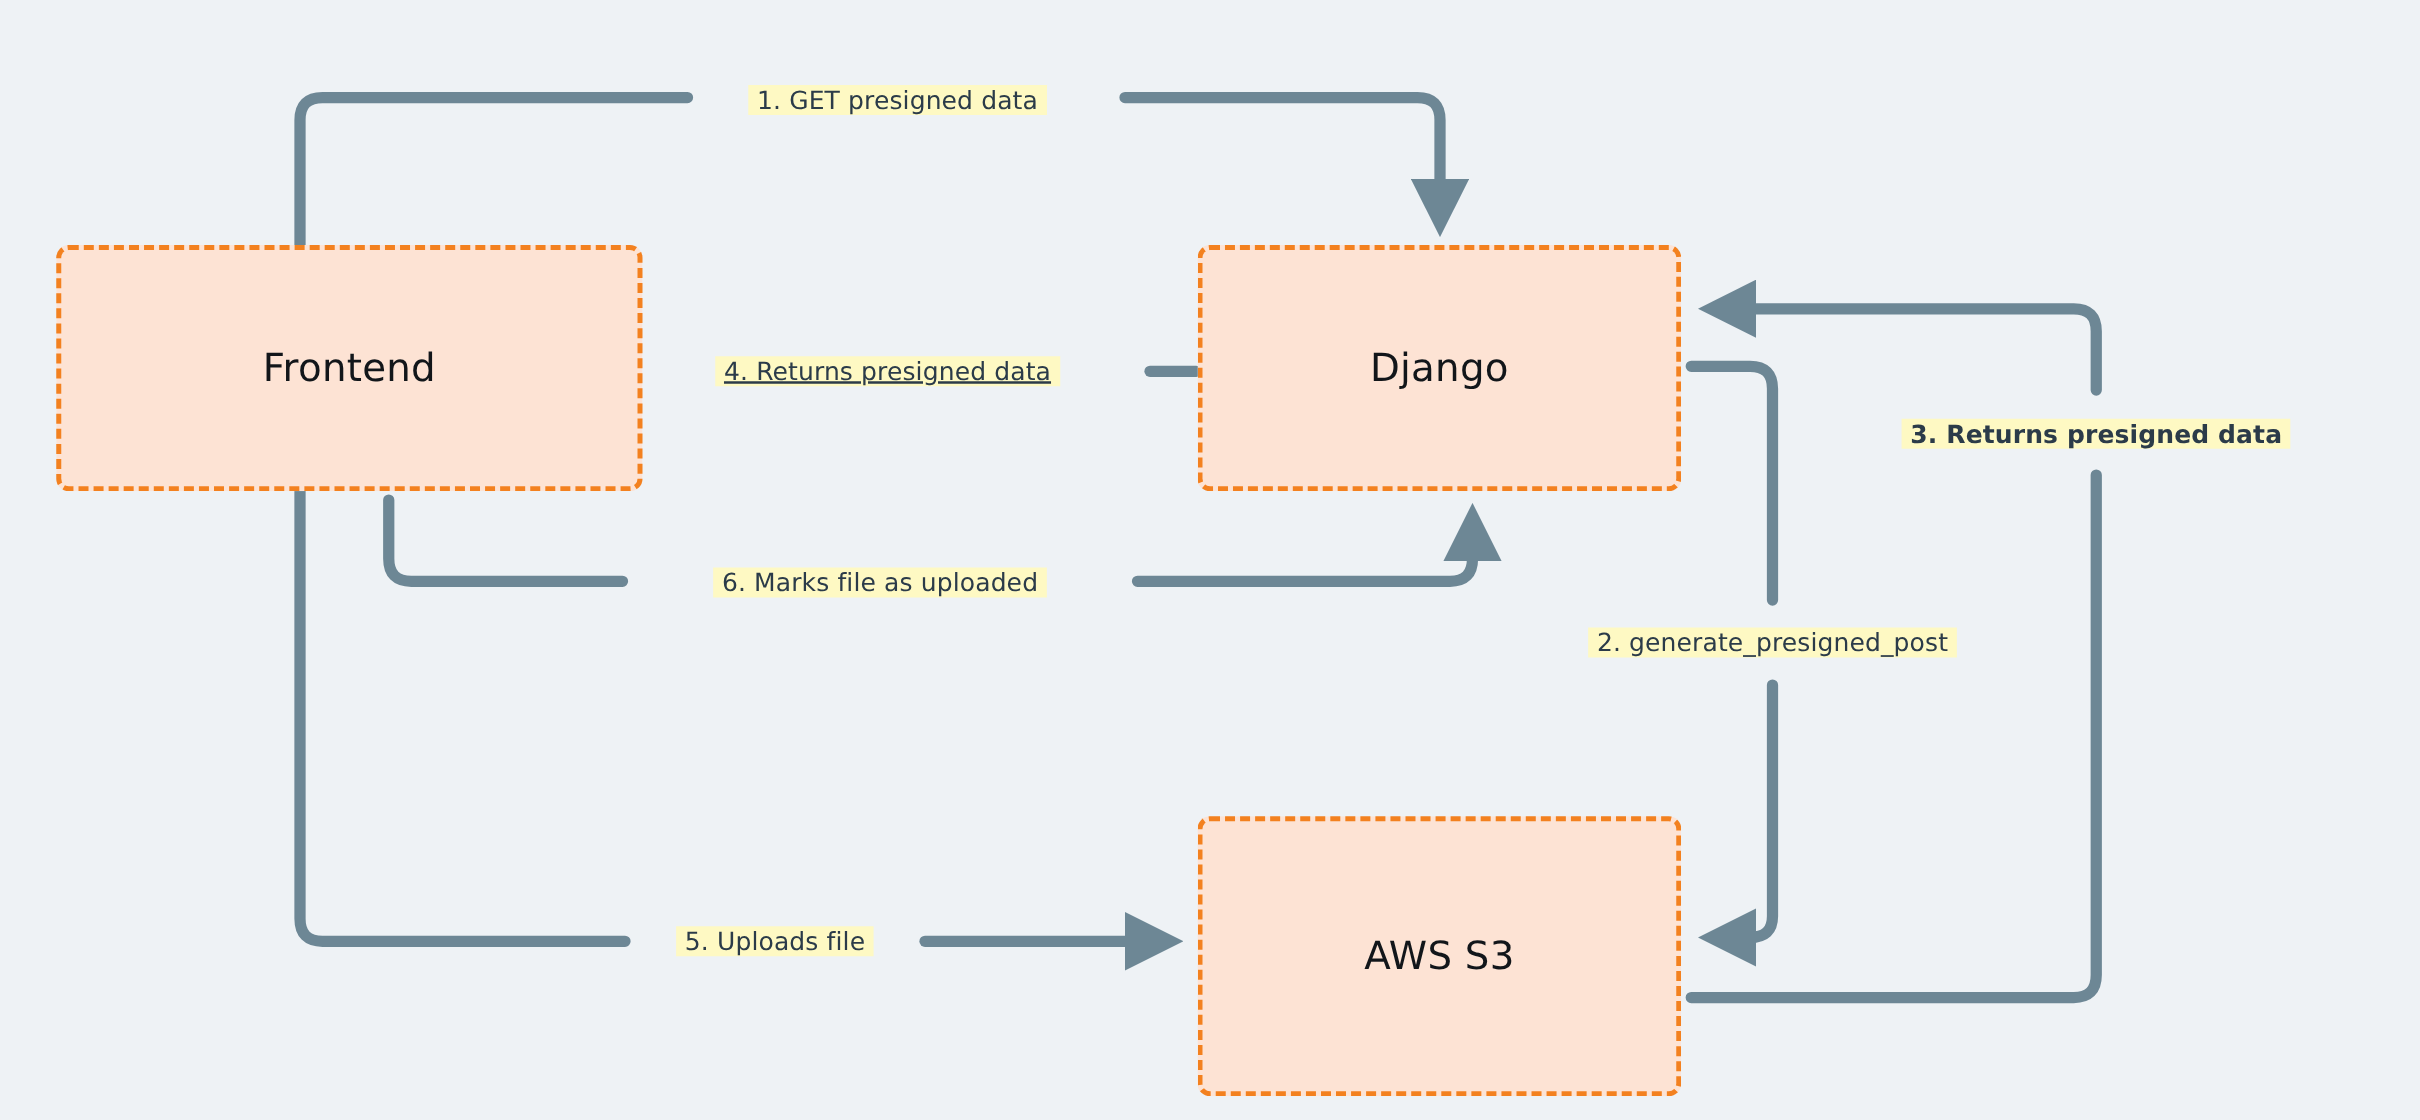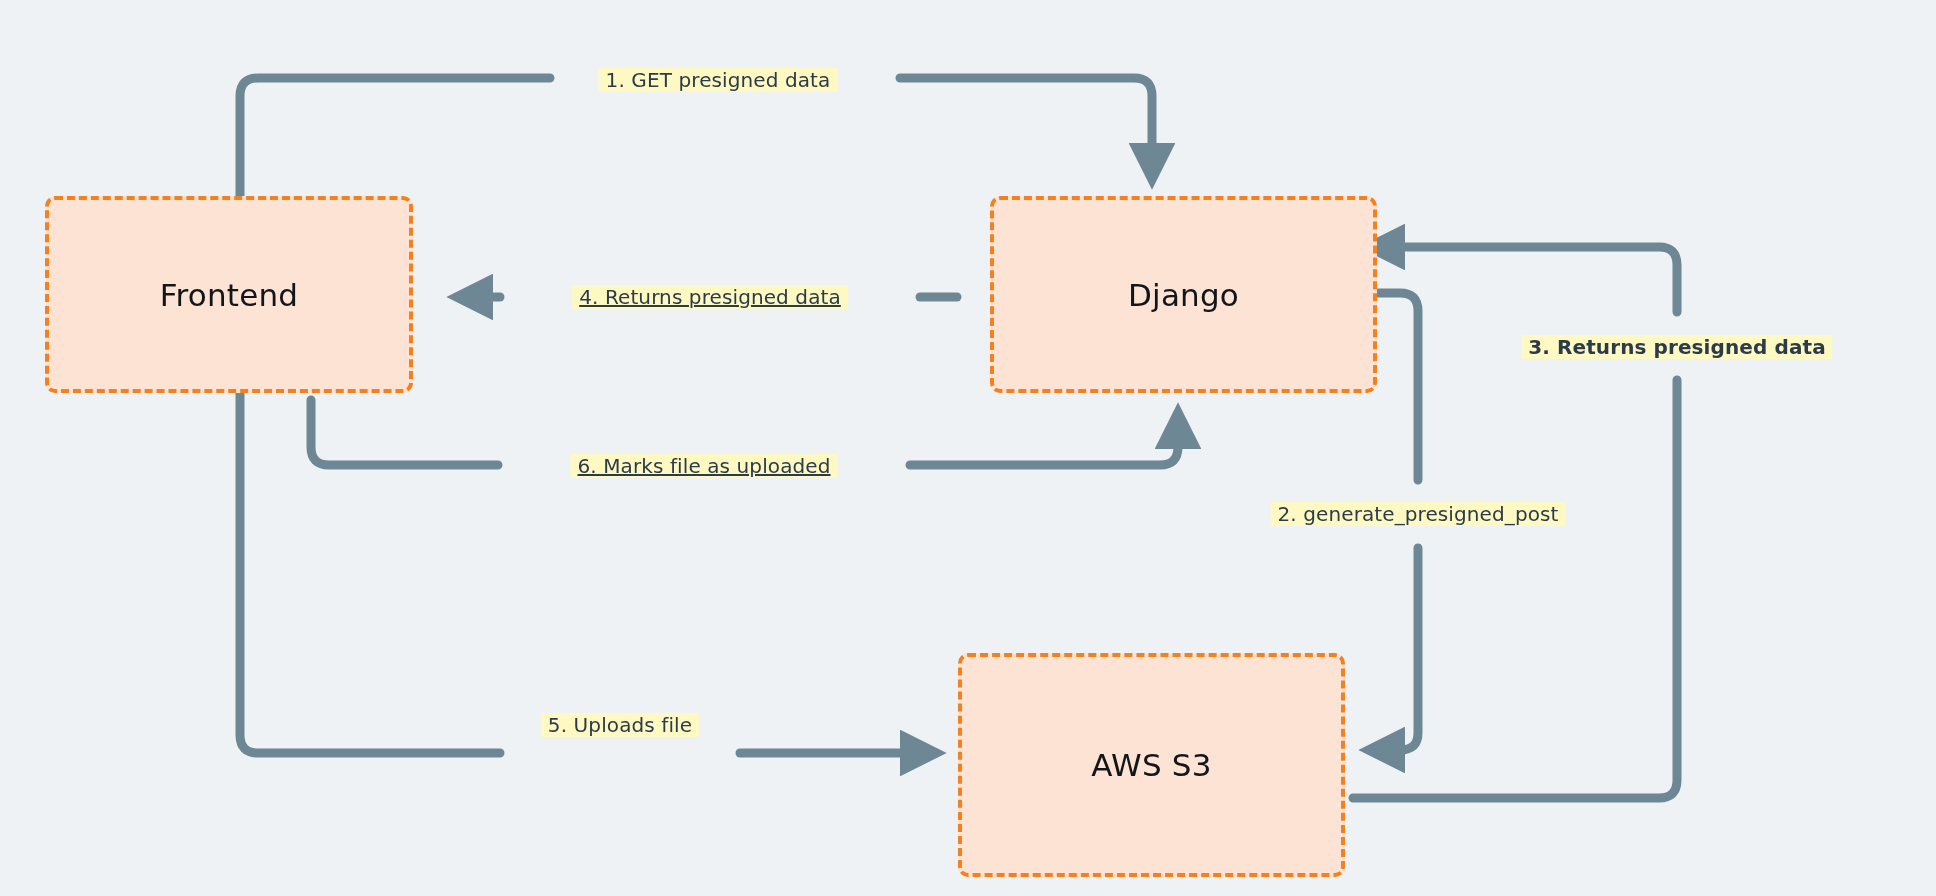--- a/index.html
+++ b/index.html
@@ -74,37 +74,37 @@
       <path d="M 1677 312 L 1677 265 Q 1677 247 1659 247 L 1370 247" marker-end="url(#arrowhead)"></path>
 
       <path d="M 240 393 L 240 735 Q 240 753 258 753 L 500 753"></path>
       <path d="M 740 753 L 935 753" marker-end="url(#arrowhead)"></path>
 
       <path d="M 311 400 L 311 447 Q 311 465 329 465 L 498 465"></path>
       <path d="M 910 465 L 1160 465 Q 1178 465 1178 447 L 1178 414" marker-end="url(#arrowhead)"></path>
     </g>
   </svg>
 
-  <div class="node" style="left:45px; top:196px; width:368px; height:197px;">
+  <div class="node" style="left:45px; top:196px; width:469px; height:197px;">
     <span>Frontend</span>
   </div>
 
-  <div class="node" style="left:958px; top:196px; width:387px; height:197px;margin-left:32px;">
+  <div class="node" style="left:958px; top:196px; width:387px; height:197px;">
     <span>Django</span>
   </div>
 
   <div class="node" style="left:958px; top:653px; width:387px; height:224px;">
     <span>AWS S3</span>
   </div>
 
   <div class="edge-label" style="left:718px; top:80px;">1. GET presigned data</div>
 
   <div class="edge-label" style="left:1418px; top:514px;">2. generate_presigned_post</div>
 
   <div class="edge-label" style="left:1677px; top:347px;font-weight:bold;">3. Returns presigned data</div>
 
   <div class="edge-label" style="left:710px; top:297px;text-decoration:underline;">4. Returns presigned data</div>
 
-  <div class="edge-label" style="left:620px; top:725px;text-align:right;">5. Uploads file</div>
+  <div class="edge-label" style="left:620px; top:753px;text-align:right;">5. Uploads file</div>
 
-  <div class="edge-label" style="left:704px; top:466px;text-decoration:underline;">6. Marks file as  uploaded</div>
+  <div class="edge-label" style="left:704px; top:466px;">6. Marks file as  uploaded</div>
 
 </div>
 
 </body></html>

